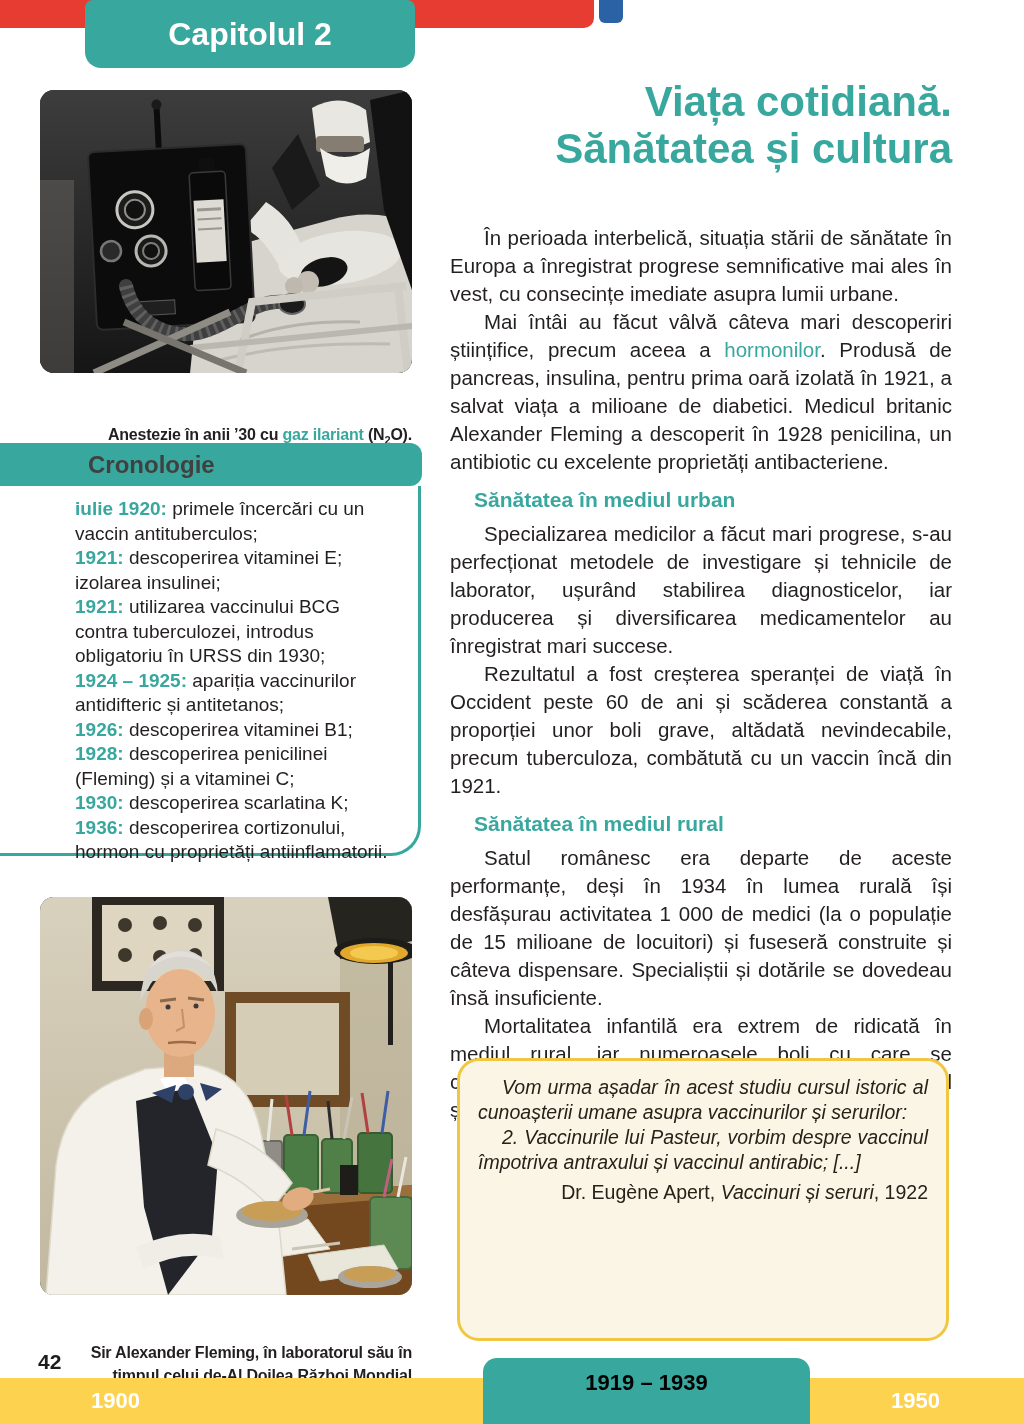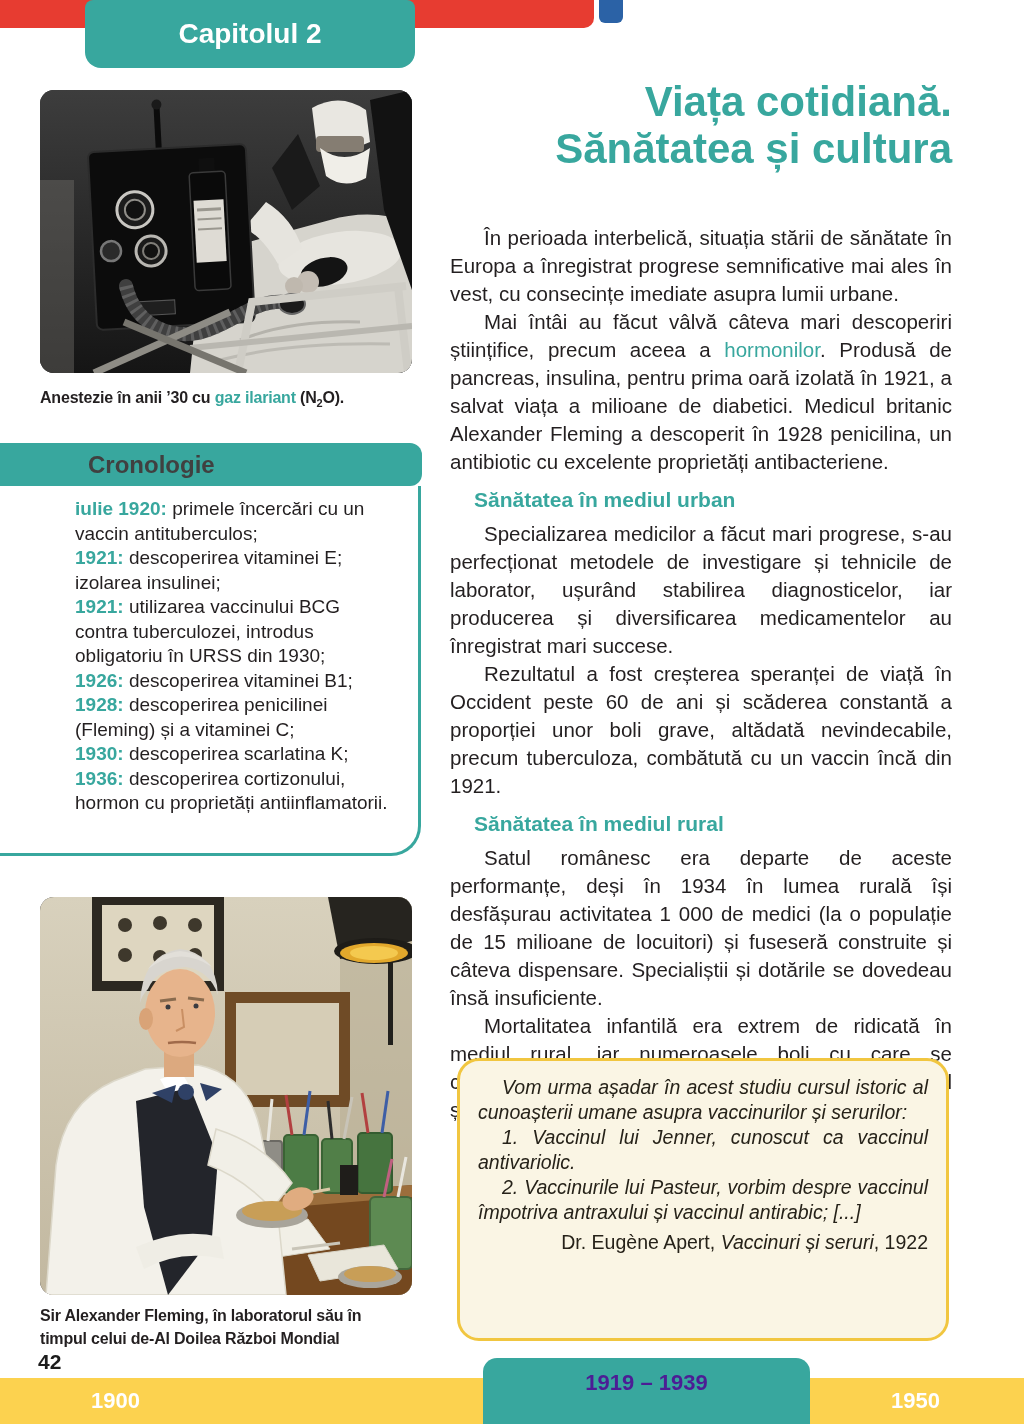--- a/index.html
+++ b/index.html
@@ -15,28 +15,28 @@
     font-family:"Liberation Sans","DejaVu Sans",sans-serif; color:var(--text);
   }
   
   .red-bar{position:absolute; left:0; top:0; width:594px; height:28px;
     background:var(--red); border-radius:0 0 10px 0;}
   .blue-square{position:absolute; left:599px; top:0; width:24px; height:23px;
     background:var(--blue); border-radius:0 0 6px 6px;}
   .chapter-tab{position:absolute; left:85px; top:0; width:330px; height:68px;
     background:var(--teal); border-radius:8px 8px 16px 16px;
     display:flex; align-items:center; justify-content:center;}
-  .chapter-tab span{color:#fff; font-weight:bold; font-size:28px;}
+  .chapter-tab span{color:#fff; font-weight:bold; font-size:32px;}
   
   .photo{position:absolute; left:40px; border-radius:14px; overflow:hidden; background:#222;}
   .photo svg{display:block; width:100%; height:100%;}
   .photo-1{top:90px; width:372px; height:283px;}
   .photo-2{top:897px; width:372px; height:398px;}
-  .caption{position:absolute; left:40px; width:372px; text-align:left;
-    font-weight:bold; font-size:16px; line-height:23px; letter-spacing:-0.2px;}
+  .caption{position:absolute; left:40px; width:372px; text-align:right;
+    font-weight:bold; font-size:16px; line-height:23px; letter-spacing:-0.2px;margin-top:37px;}
   .caption-1{top:386px;}
   .caption-2{top:1304px;}
   .caption .term{color:var(--teal);}
   .caption sub{font-size:11px;}
   .chrono-header{position:absolute; left:0; top:443px; width:422px; height:43px;
     background:var(--teal); border-radius:0 12px 12px 0;
     display:flex; align-items:center;}
   .chrono-header span{color:#404040; font-weight:bold; font-size:24px; padding-left:88px;}
   .chrono-body{position:absolute; left:0; top:486px; width:421px; height:370px;
     border-right:3px solid var(--teal); border-bottom:3px solid var(--teal);
@@ -63,21 +63,21 @@
   
   .page-number{position:absolute; left:38px; top:1350px; font-size:21px; font-weight:bold; color:#1d1d1d;}
   .timeline-bar{position:absolute; left:0; top:1378px; width:1024px; height:46px;
     background:var(--yellow-bar);}
   .timeline-start,.timeline-end{position:absolute; top:0; line-height:46px;
     color:#fff; font-weight:bold; font-size:22px;}
   .timeline-start{left:91px;}
   .timeline-end{left:891px;}
   .timeline-center{position:absolute; left:483px; top:1358px; width:327px; height:66px;
     background:var(--teal); border-radius:14px 14px 0 0; text-align:center;
-    color:#4c1d95; font-weight:bold; font-size:22px; padding-top:12px;}
+    color:#000000; font-weight:bold; font-size:22px; padding-top:12px;}
 </style>
 </head>
 <body>
 
 <div class="page">
 
   <div class="red-bar"></div>
   <div class="blue-square"></div>
   <div class="chapter-tab">
     <span>Capitolul 2</span>
@@ -143,20 +143,21 @@
     <span>Anestezie în anii ’30 cu </span><span class="term">gaz ilariant</span><span> (N</span><sub>2</sub><span>O).</span>
   </figcaption>
 
   <div class="chrono-header">
     <span>Cronologie</span>
   </div>
   <div class="chrono-body">
     <p><span class="date">iulie 1920:</span> <span>primele încercări cu un vaccin antituberculos;</span></p>
     <p><span class="date">1921:</span> <span>descoperirea vitaminei E; izolarea insulinei;</span></p>
     <p><span class="date">1921:</span> <span>utilizarea vaccinului BCG contra tuberculozei, introdus obligatoriu în URSS din 1930;</span></p>
+    <p><span class="date">1924 – 1925:</span> <span>apariția vaccinurilor antidifteric și antitetanos;</span></p>
     <p><span class="date">1926:</span> <span>descoperirea vitaminei B1;</span></p>
     <p><span class="date">1928:</span> <span>descoperirea penicilinei (Fleming) și a vitaminei C;</span></p>
     <p><span class="date">1930:</span> <span>descoperirea scarlatina K;</span></p>
     <p><span class="date">1936:</span> <span>descoperirea cortizonului, hormon cu proprietăți antiinflamatorii.</span></p>
   </div>
 
   <figure class="photo photo-2">
     <svg viewBox="0 0 372 398" preserveAspectRatio="none">
       <defs>
         <linearGradient id="bg2" x1="0" y1="0" x2="0" y2="1">
@@ -254,21 +255,20 @@
       <p>Specializarea medicilor a făcut mari progrese, s-au perfecționat metodele de investigare și tehnicile de laborator, ușurând stabilirea diagnosticelor, iar producerea și diversificarea medicamentelor au înregistrat mari succese.</p>
       <p>Rezultatul a fost creșterea speranței de viață în Occident peste 60 de ani și scăderea constantă a proporției unor boli grave, altădată nevindecabile, precum tuberculoza, combătută cu un vaccin încă din 1921.</p>
       <h2 class="section-heading">Sănătatea în mediul rural</h2>
       <p>Satul românesc era departe de aceste performanțe, deși în 1934 în lumea rurală își desfășurau activitatea 1 000 de medici (la o populație de 15 milioane de locuitori) și fuseseră construite și câteva dispensare. Specialiștii și dotările se dovedeau însă insuficiente.</p>
       <p><span>Mortalitatea infantilă era extrem de ridicată în mediul rural, iar numeroasele boli cu care se confruntau oamenii, precum </span><span class="term-link">pelagra</span><span>, scarlatina, pojarul și tifosul scădeau speranța de viață la 35 – 40 de ani.</span></p>
     </div>
   </div>
 
   <div class="quote-box">
     <p>Vom urma așadar în acest studiu cursul istoric al cunoașterii umane asupra vaccinurilor și serurilor:</p>
-    <p>1. Vaccinul lui Jenner, cunoscut ca vaccinul antivariolic.</p>
     <p>2. Vaccinurile lui Pasteur, vorbim despre vaccinul împotriva antraxului și vaccinul antirabic; [...]</p>
     <p class="attribution"><span>Dr. Eugène Apert, </span><span class="book-title">Vaccinuri și seruri</span><span>, 1922</span></p>
   </div>
 
   <div class="page-number">42</div>
   <div class="timeline-bar">
     <span class="timeline-start">1900</span>
     <span class="timeline-end">1950</span>
   </div>
   <div class="timeline-center">

